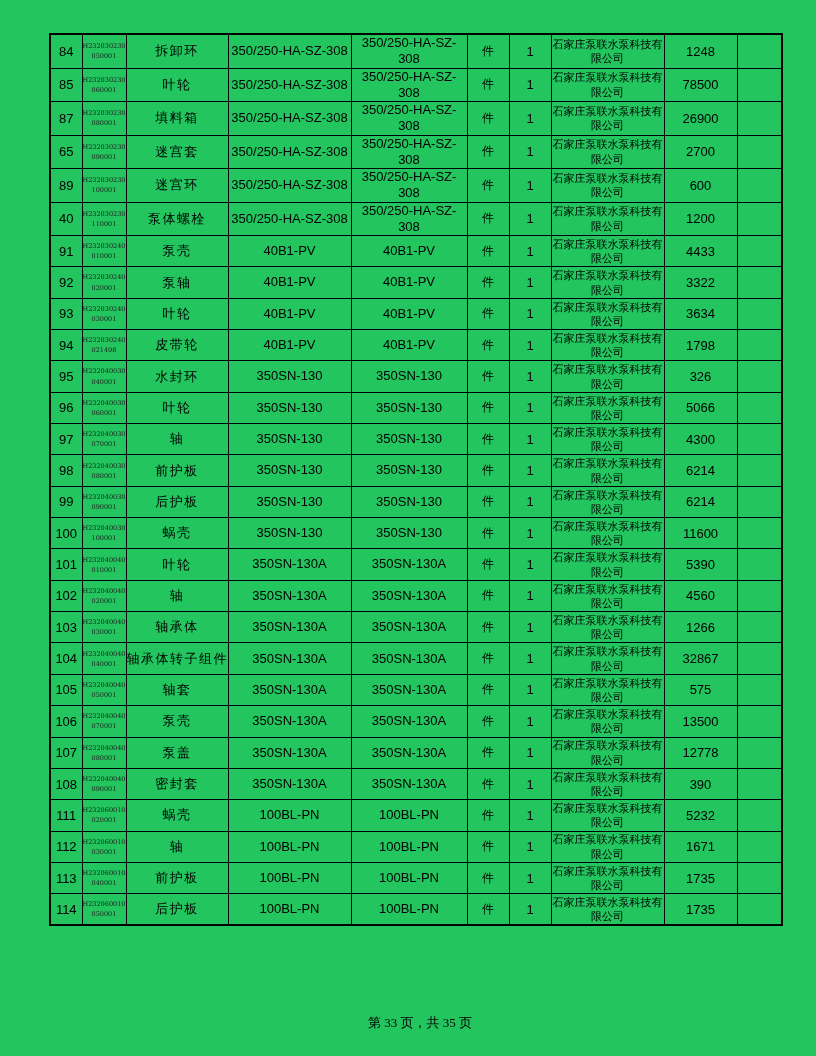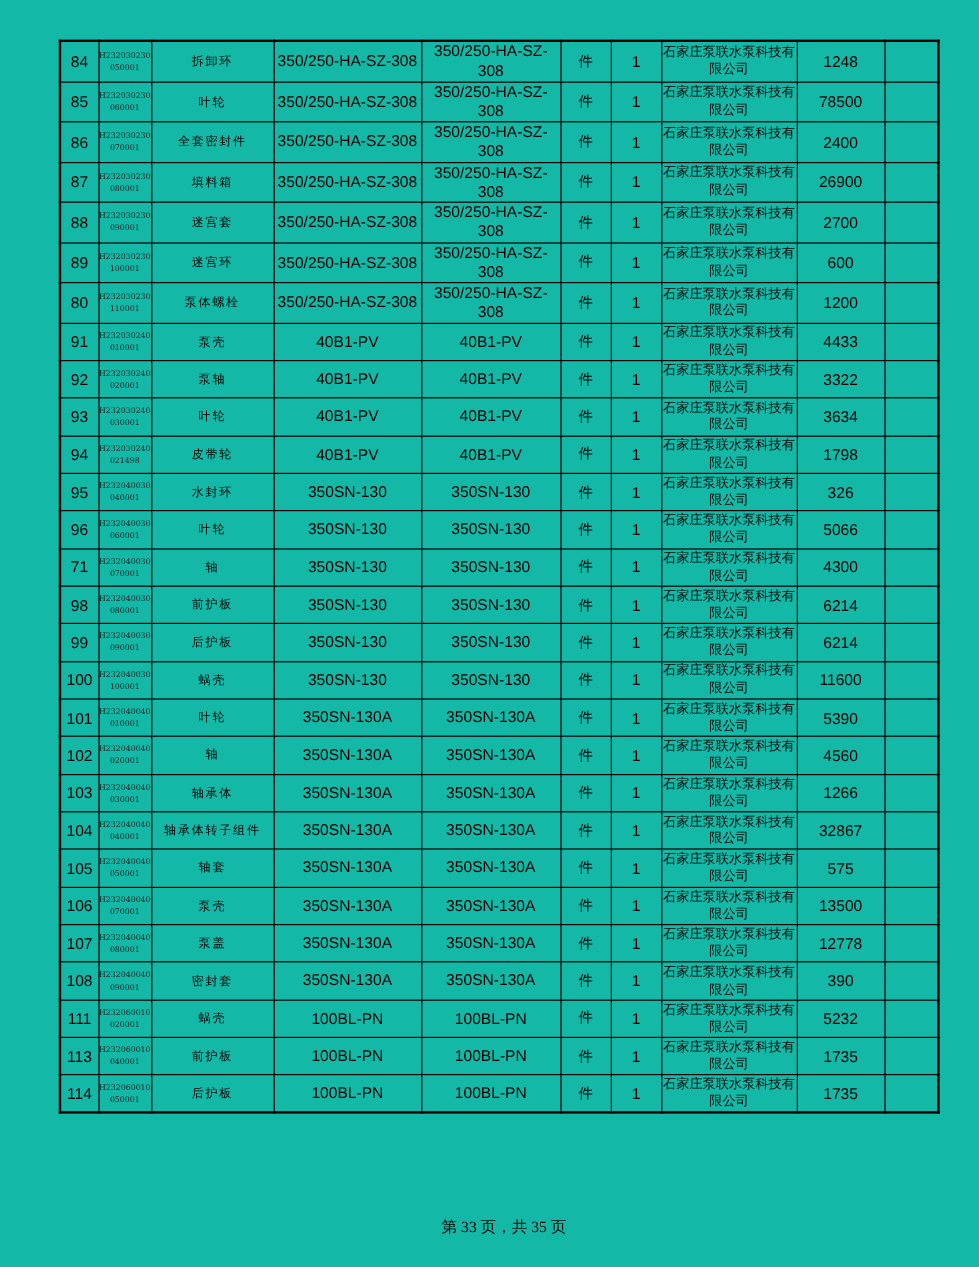--- a/index.html
+++ b/index.html
@@ -9,21 +9,21 @@
     height: 1056px;
     position: relative;
     font-family: "Liberation Sans", "DejaVu Sans", sans-serif;
     color: #000;
     overflow: hidden;
   }
   .sheet {
     position: absolute;
     left: 0; top: 0;
     width: 816px; height: 1056px;
-    background: #14b8a6;
+    background: #22c55e;
   }
   table.parts-table {
     position: absolute;
     left: 49px;
     top: 33px;
     width: 732px;
     border-collapse: collapse;
     table-layout: fixed;
     border: 2px solid #000;
   }
@@ -41,21 +41,21 @@
   }
   td.col-code {
     font-family: "DejaVu Serif", "Liberation Serif", serif;
     font-size: 6.5px;
     line-height: 1.55;
     color: #222;
     padding: 0 1px;
   }
   td.col-name {
     font-family: "Liberation Serif", "DejaVu Serif", serif;
-    font-size: 10px;
+    font-size: 13px;
     letter-spacing: 1.5px;
     white-space: nowrap;
   }
   td.col-model {
     font-family: "Liberation Sans", "DejaVu Sans", sans-serif;
     font-size: 13px;
     line-height: 1.25;
     padding: 0 6px;
   }
   td.col-unit {
@@ -125,45 +125,33 @@
       <td class="col-name">叶轮</td>
       <td class="col-model">350/250-HA-SZ-308</td>
       <td class="col-model">350/250-HA-SZ-308</td>
       <td class="col-unit">件</td>
       <td class="col-qty">1</td>
       <td class="col-supplier">石家庄泵联水泵科技有限公司</td>
       <td class="col-price">78500</td>
       <td class="col-note"></td>
     </tr>
         <tr>
-      <td class="col-no">86</td>
-      <td class="col-code">H232030230 070001</td>
-      <td class="col-name">全套密封件</td>
-      <td class="col-model">350/250-HA-SZ-308</td>
-      <td class="col-model">350/250-HA-SZ-308</td>
-      <td class="col-unit">件</td>
-      <td class="col-qty">1</td>
-      <td class="col-supplier">石家庄泵联水泵科技有限公司</td>
-      <td class="col-price">2400</td>
-      <td class="col-note"></td>
-    </tr>
-        <tr>
       <td class="col-no">87</td>
       <td class="col-code">H232030230 080001</td>
       <td class="col-name">填料箱</td>
       <td class="col-model">350/250-HA-SZ-308</td>
       <td class="col-model">350/250-HA-SZ-308</td>
       <td class="col-unit">件</td>
       <td class="col-qty">1</td>
       <td class="col-supplier">石家庄泵联水泵科技有限公司</td>
       <td class="col-price">26900</td>
       <td class="col-note"></td>
     </tr>
         <tr>
-      <td class="col-no">88</td>
+      <td class="col-no">65</td>
       <td class="col-code">H232030230 090001</td>
       <td class="col-name">迷宫套</td>
       <td class="col-model">350/250-HA-SZ-308</td>
       <td class="col-model">350/250-HA-SZ-308</td>
       <td class="col-unit">件</td>
       <td class="col-qty">1</td>
       <td class="col-supplier">石家庄泵联水泵科技有限公司</td>
       <td class="col-price">2700</td>
       <td class="col-note"></td>
     </tr>
@@ -173,21 +161,21 @@
       <td class="col-name">迷宫环</td>
       <td class="col-model">350/250-HA-SZ-308</td>
       <td class="col-model">350/250-HA-SZ-308</td>
       <td class="col-unit">件</td>
       <td class="col-qty">1</td>
       <td class="col-supplier">石家庄泵联水泵科技有限公司</td>
       <td class="col-price">600</td>
       <td class="col-note"></td>
     </tr>
         <tr>
-      <td class="col-no">80</td>
+      <td class="col-no">40</td>
       <td class="col-code">H232030230 110001</td>
       <td class="col-name">泵体螺栓</td>
       <td class="col-model">350/250-HA-SZ-308</td>
       <td class="col-model">350/250-HA-SZ-308</td>
       <td class="col-unit">件</td>
       <td class="col-qty">1</td>
       <td class="col-supplier">石家庄泵联水泵科技有限公司</td>
       <td class="col-price">1200</td>
       <td class="col-note"></td>
     </tr>
@@ -257,21 +245,21 @@
       <td class="col-name">叶轮</td>
       <td class="col-model">350SN-130</td>
       <td class="col-model">350SN-130</td>
       <td class="col-unit">件</td>
       <td class="col-qty">1</td>
       <td class="col-supplier">石家庄泵联水泵科技有限公司</td>
       <td class="col-price">5066</td>
       <td class="col-note"></td>
     </tr>
         <tr>
-      <td class="col-no">71</td>
+      <td class="col-no">97</td>
       <td class="col-code">H232040030 070001</td>
       <td class="col-name">轴</td>
       <td class="col-model">350SN-130</td>
       <td class="col-model">350SN-130</td>
       <td class="col-unit">件</td>
       <td class="col-qty">1</td>
       <td class="col-supplier">石家庄泵联水泵科技有限公司</td>
       <td class="col-price">4300</td>
       <td class="col-note"></td>
     </tr>
@@ -410,20 +398,32 @@
         <tr>
       <td class="col-no">111</td>
       <td class="col-code">H232060010 020001</td>
       <td class="col-name">蜗壳</td>
       <td class="col-model">100BL-PN</td>
       <td class="col-model">100BL-PN</td>
       <td class="col-unit">件</td>
       <td class="col-qty">1</td>
       <td class="col-supplier">石家庄泵联水泵科技有限公司</td>
       <td class="col-price">5232</td>
+      <td class="col-note"></td>
+    </tr>
+        <tr>
+      <td class="col-no">112</td>
+      <td class="col-code">H232060010 030001</td>
+      <td class="col-name">轴</td>
+      <td class="col-model">100BL-PN</td>
+      <td class="col-model">100BL-PN</td>
+      <td class="col-unit">件</td>
+      <td class="col-qty">1</td>
+      <td class="col-supplier">石家庄泵联水泵科技有限公司</td>
+      <td class="col-price">1671</td>
       <td class="col-note"></td>
     </tr>
         <tr>
       <td class="col-no">113</td>
       <td class="col-code">H232060010 040001</td>
       <td class="col-name">前护板</td>
       <td class="col-model">100BL-PN</td>
       <td class="col-model">100BL-PN</td>
       <td class="col-unit">件</td>
       <td class="col-qty">1</td>

